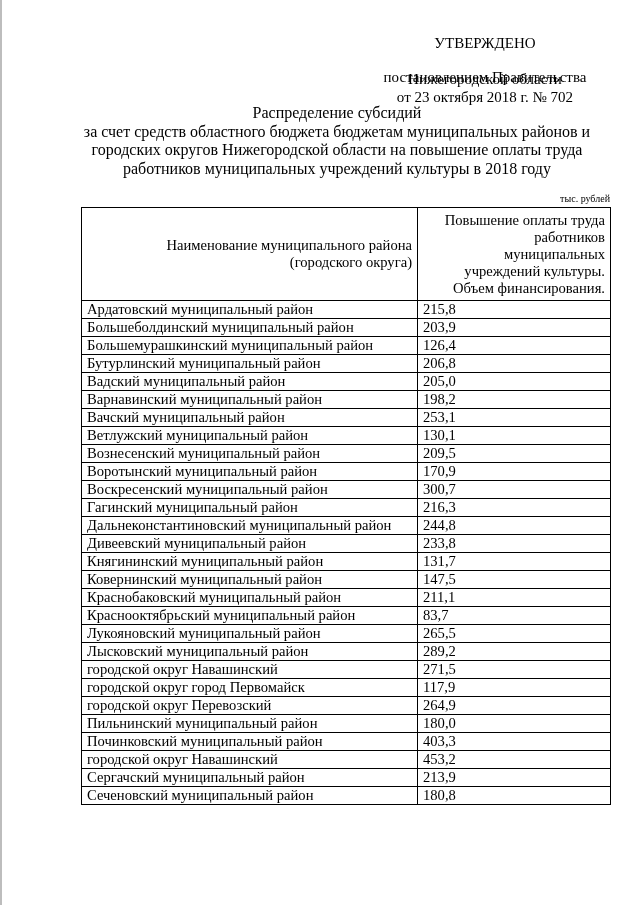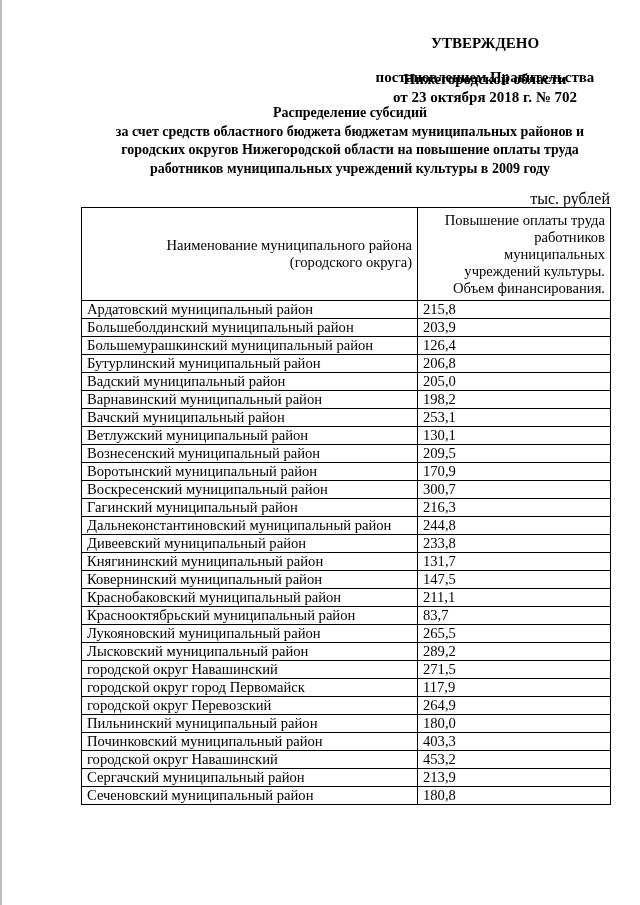--- a/index.html
+++ b/index.html
@@ -1,22 +1,22 @@
 <!DOCTYPE html>
 <html><head>
 <meta charset="utf-8">
 <style>
   html, body { margin:0; padding:0; background:#ffffff; }
   body { width:640px; height:905px; position:relative; overflow:hidden;
          font-family:"Liberation Serif", "DejaVu Serif", serif; color:#000; }
   .edge { position:absolute; left:0; top:0; width:2px; height:905px; background:#bdbdbd; }
-  .approval { position:absolute; left:370px; width:230px; text-align:center; font-size:15px; line-height:18px;font-weight:bold; }
-  .title { position:absolute; left:85px; width:530px; top:104px; text-align:center;
-           font-weight:bold; font-size:14px; line-height:18.5px; }
-  .units { position:absolute; right:30px; top:190px; font-size:16px; line-height:17px; }
+  .approval { position:absolute; left:370px; width:230px; text-align:center; font-size:15px; line-height:18px; }
+  .title { position:absolute; left:72px; width:530px; top:104px; text-align:center;
+           font-weight:normal; font-size:16px; line-height:18.5px; }
+  .units { position:absolute; right:30px; top:190px; font-size:10px; line-height:17px; }
   table { position:absolute; left:81px; top:207px; border-collapse:collapse; width:530px; }
   td, th { border:1px solid #000; font-size:14.6px; padding:0 5px; line-height:17px; font-weight:normal; }
   th { height:92px; text-align:right; vertical-align:middle; }
   th.c1 { width:325px; }
   td { height:17px; }
   td.v { }
 </style>
 </head>
 <body>
 
@@ -26,21 +26,21 @@
   <div class="approval" style="top:34px">УТВЕРЖДЕНО</div>
   <div class="approval" style="top:68px">постановлением Правительства</div>
   <div class="approval" style="top:70px">Нижегородской области</div>
   <div class="approval" style="top:88px">от 23 октября 2018 г. № 702</div>
 </div>
 
 <div class="title">
   <div>Распределение субсидий</div>
   <div>за счет средств областного бюджета бюджетам муниципальных районов и</div>
   <div>городских округов Нижегородской области на повышение оплаты труда</div>
-  <div>работников муниципальных учреждений культуры в 2009 году</div>
+  <div>работников муниципальных учреждений культуры в 2018 году</div>
 </div>
 
 <div class="units">тыс. рублей</div>
 
 <table>
   <thead>
     <tr>
       <th class="c1">
         <div>Наименование муниципального района</div>
         <div>(городского округа)</div>

